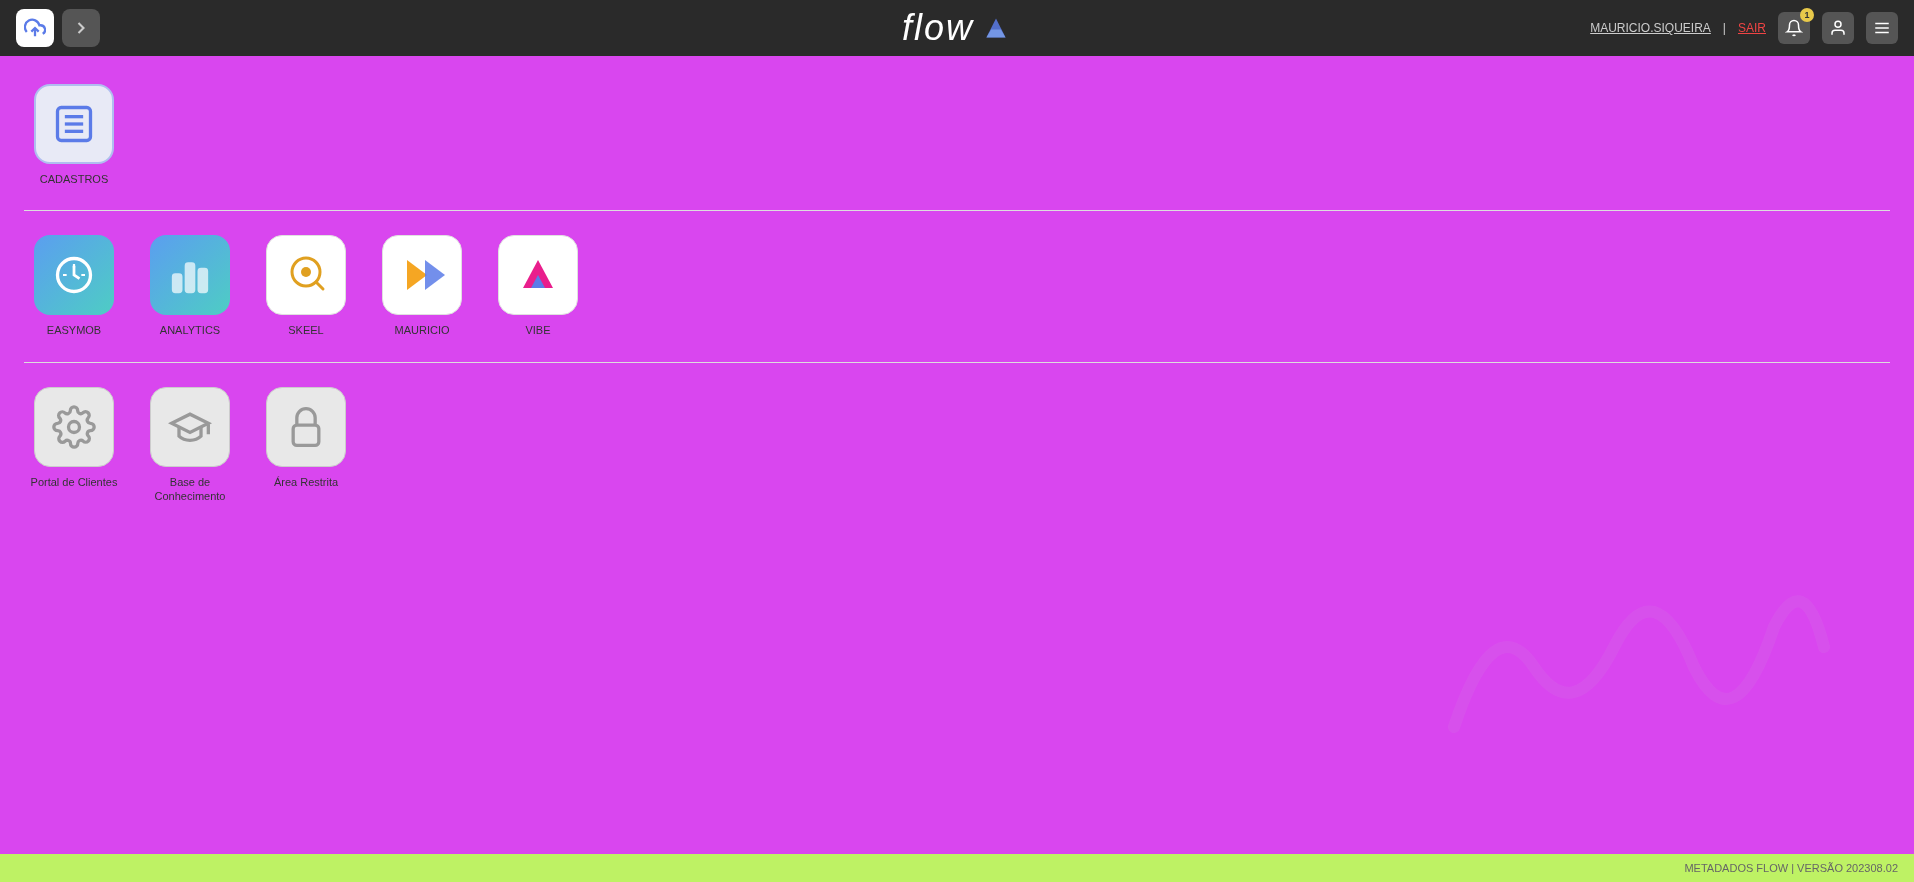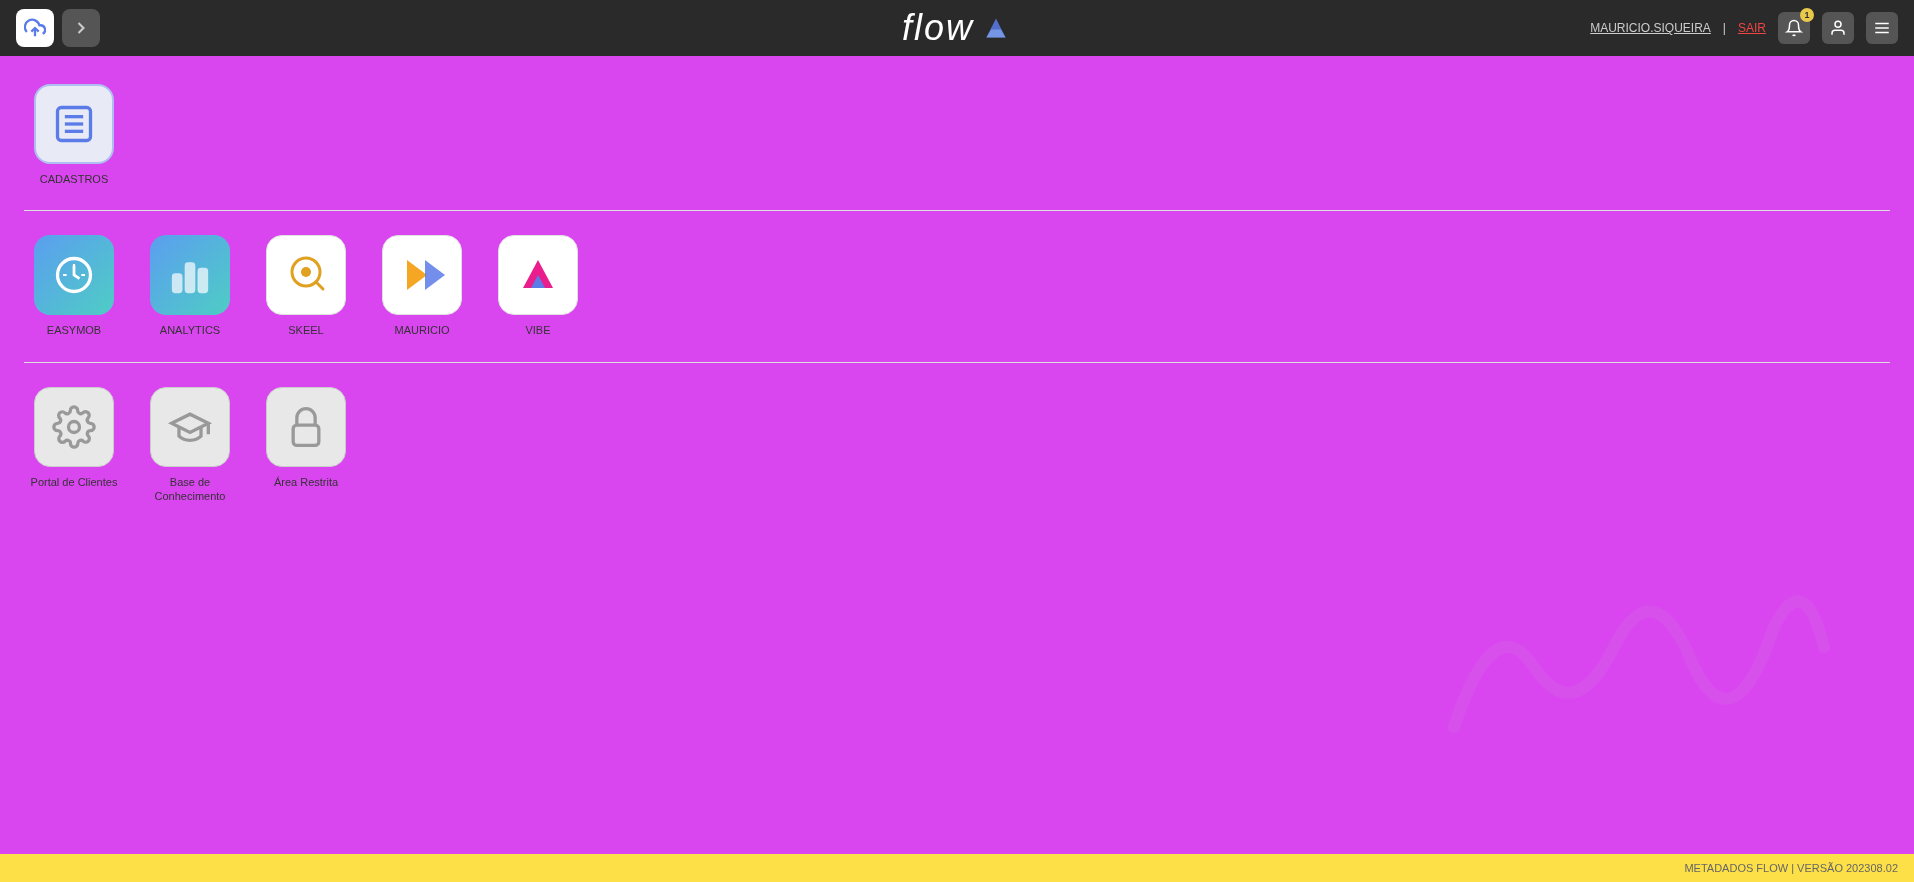--- a/index.html
+++ b/index.html
@@ -173,21 +173,21 @@
       font-size: 120px;
       font-style: italic;
       color: #999;
       font-weight: 300;
       pointer-events: none;
       user-select: none;
     }
 
     
     .footer {
-      background: #fde047;
+      background: #bef264;
       height: 28px;
       display: flex;
       align-items: center;
       justify-content: flex-end;
       padding: 0 16px;
       flex-shrink: 0;
     }
     .footer-text {
       font-size: 11px;
       color: #666;

